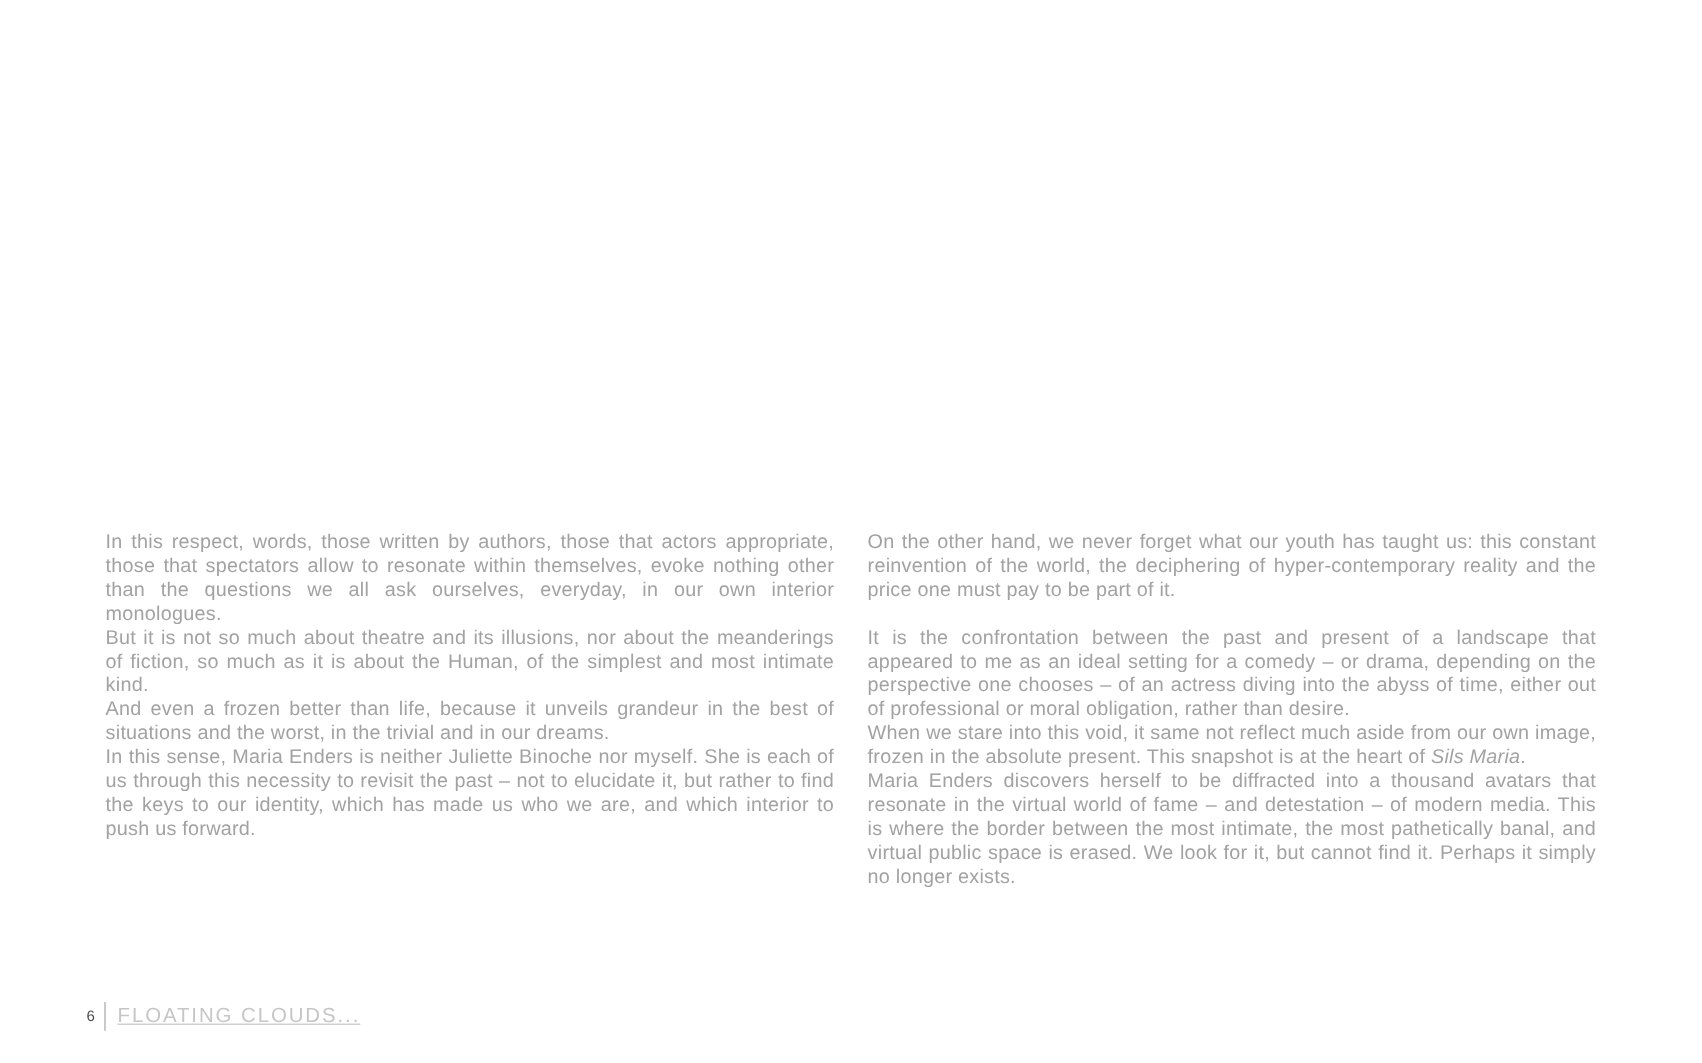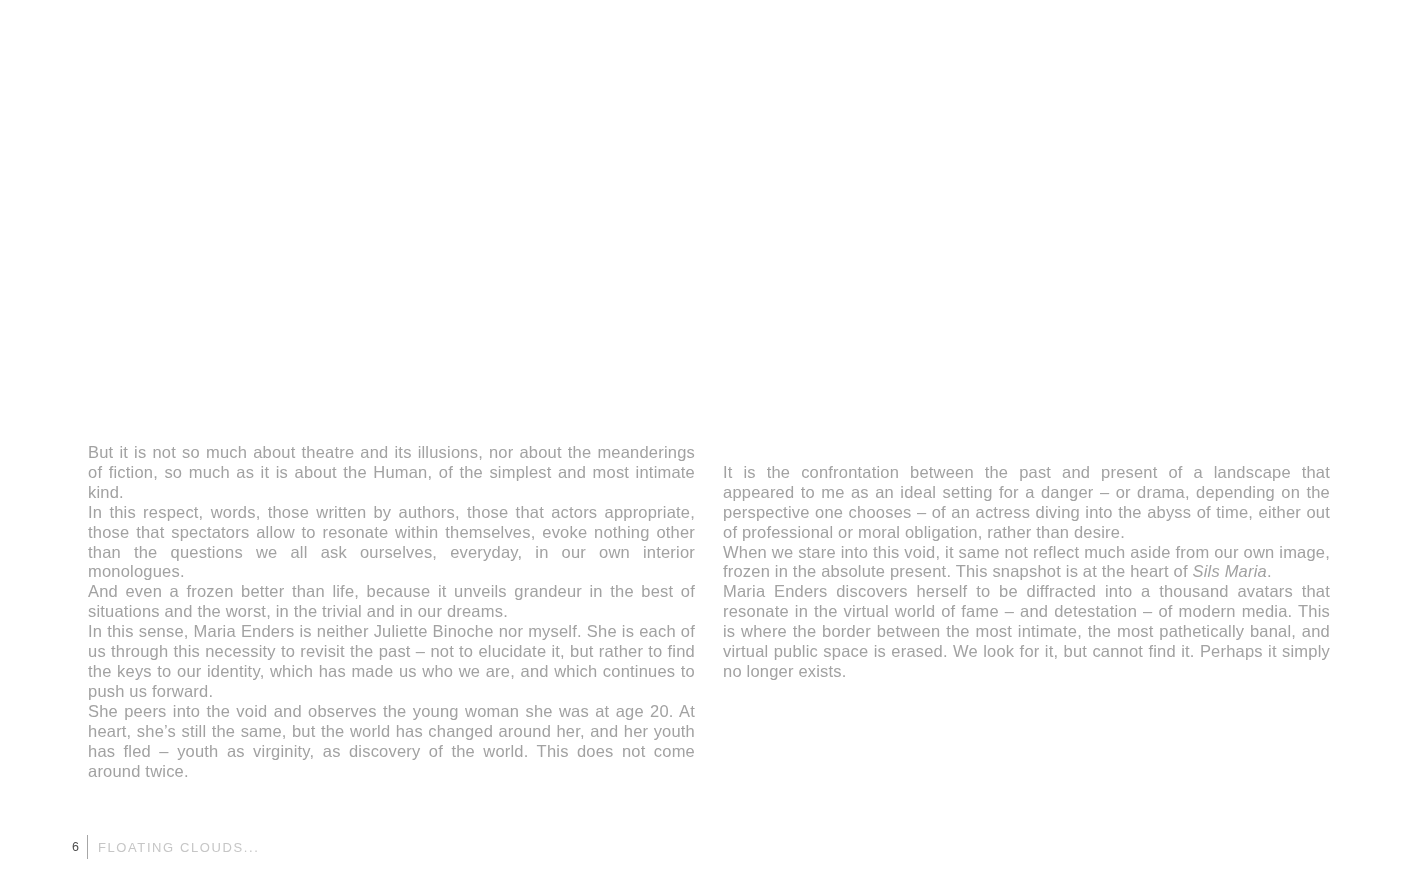--- a/index.html
+++ b/index.html
@@ -54,41 +54,42 @@
     margin-right: 8px;
   }
   .footer-divider {
     width: 1px;
     height: 24px;
     background: #a6a6a6;
     margin-right: 10px;
   }
   .footer-title {
     color: #c6c6c6;
-    font-size: 13px;
+    font-size: 17px;
     letter-spacing: 1.6px;
+    text-decoration: underline;
   }
 </style>
 </head>
 <body>
 
 <div class="page">
 
   <div class="columns">
 
     <div class="col">
+      <p>In this respect, words, those written by authors, those that actors appropriate, those that spectators allow to resonate within themselves, evoke nothing other than the questions we all ask ourselves, everyday, in our own interior monologues.</p>
       <p>But it is not so much about theatre and its illusions, nor about the meanderings of fiction, so much as it is about the Human, of the simplest and most intimate kind.</p>
-      <p>In this respect, words, those written by authors, those that actors appropriate, those that spectators allow to resonate within themselves, evoke nothing other than the questions we all ask ourselves, everyday, in our own interior monologues.</p>
       <p>And even a frozen better than life, because it unveils grandeur in the best of situations and the worst, in the trivial and in our dreams.</p>
-      <p>In this sense, Maria Enders is neither Juliette Binoche nor myself. She is each of us through this necessity to revisit the past – not to elucidate it, but rather to find the keys to our identity, which has made us who we are, and which continues to push us forward.</p>
-      <p>She peers into the void and observes the young woman she was at age 20. At heart, she’s still the same, but the world has changed around her, and her youth has fled – youth as virginity, as discovery of the world. This does not come around twice.</p>
+      <p>In this sense, Maria Enders is neither Juliette Binoche nor myself. She is each of us through this necessity to revisit the past – not to elucidate it, but rather to find the keys to our identity, which has made us who we are, and which interior to push us forward.</p>
     </div>
 
     <div class="col">
-      <p class="gap-above">It is the confrontation between the past and present of a landscape that appeared to me as an ideal setting for a danger – or drama, depending on the perspective one chooses – of an actress diving into the abyss of time, either out of professional or moral obligation, rather than desire.</p>
+      <p>On the other hand, we never forget what our youth has taught us: this constant reinvention of the world, the deciphering of hyper-contemporary reality and the price one must pay to be part of it.</p>
+      <p class="gap-above">It is the confrontation between the past and present of a landscape that appeared to me as an ideal setting for a comedy – or drama, depending on the perspective one chooses – of an actress diving into the abyss of time, either out of professional or moral obligation, rather than desire.</p>
       <p><span>When we stare into this void, it same not reflect much aside from our own image, frozen in the absolute present. This snapshot is at the heart of </span><i>Sils Maria</i><span>.</span></p>
       <p>Maria Enders discovers herself to be diffracted into a thousand avatars that resonate in the virtual world of fame – and detestation – of modern media. This is where the border between the most intimate, the most pathetically banal, and virtual public space is erased. We look for it, but cannot find it. Perhaps it simply no longer exists.</p>
     </div>
 
   </div>
 
   <div class="footer">
     <span class="page-num">6</span>
     <span class="footer-divider"></span>
     <span class="footer-title">FLOATING CLOUDS...</span>

